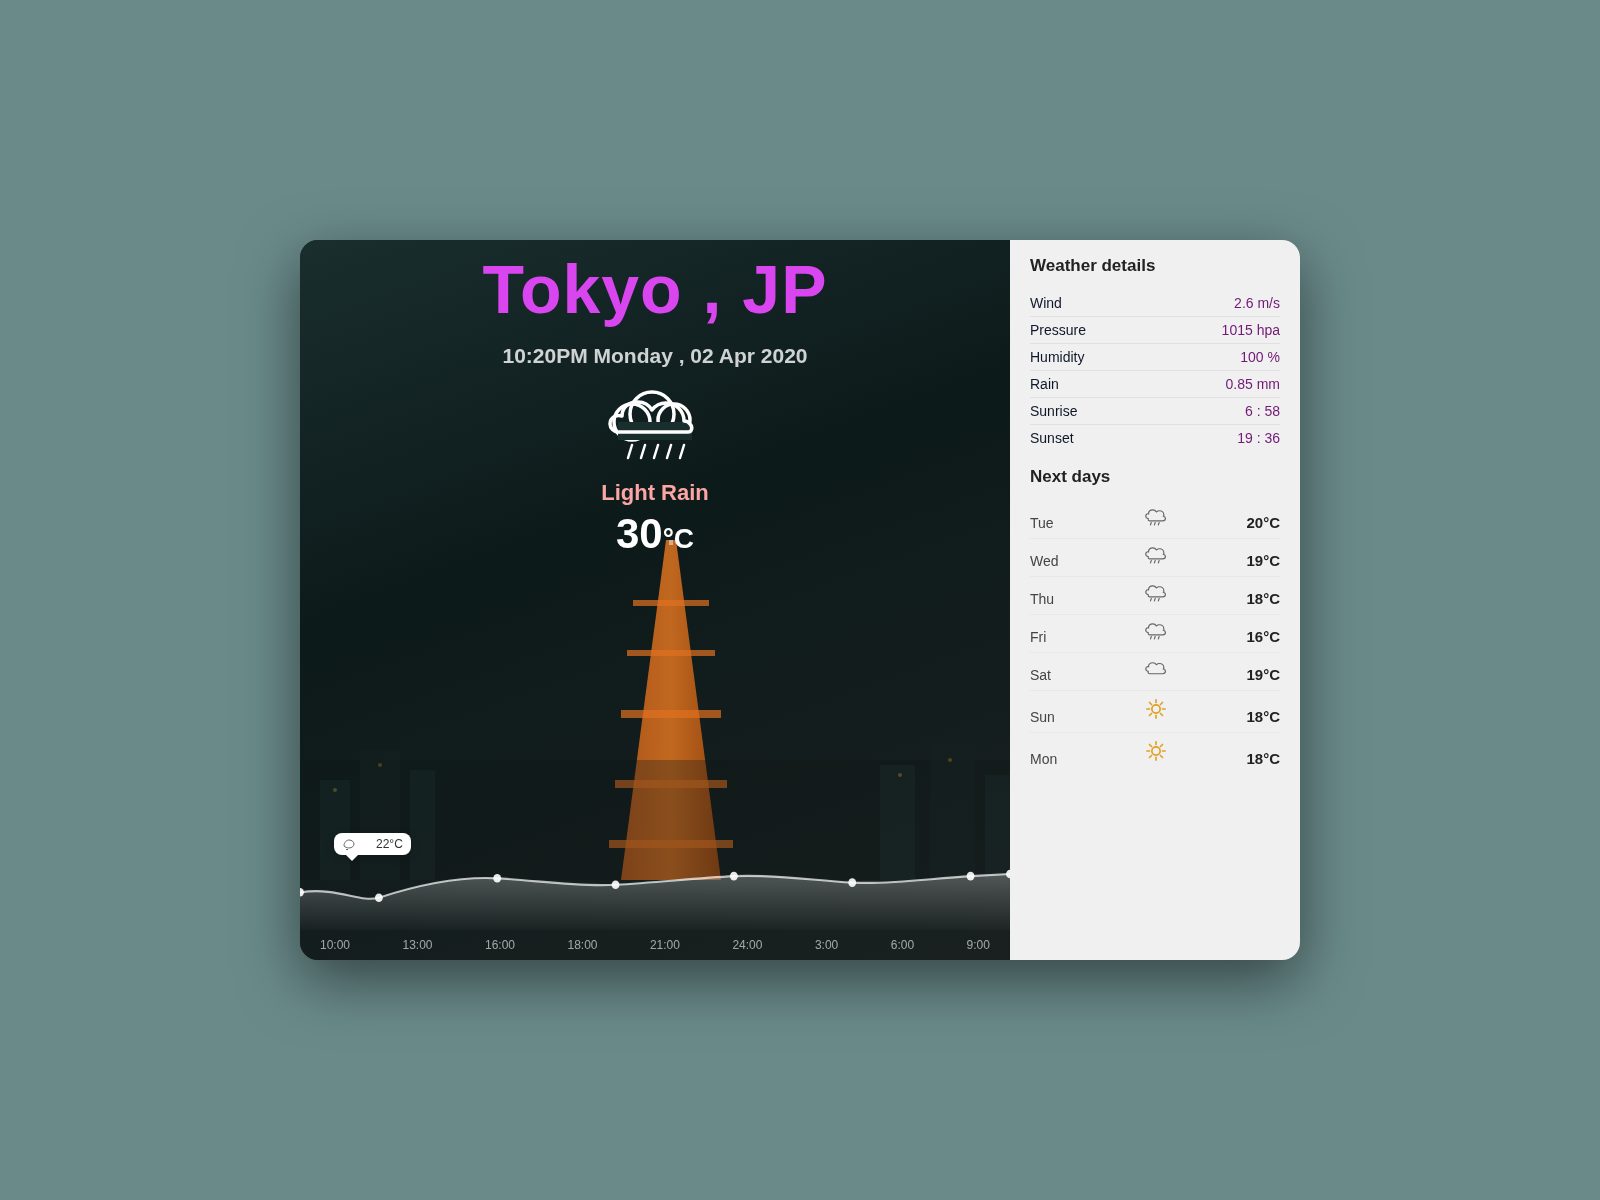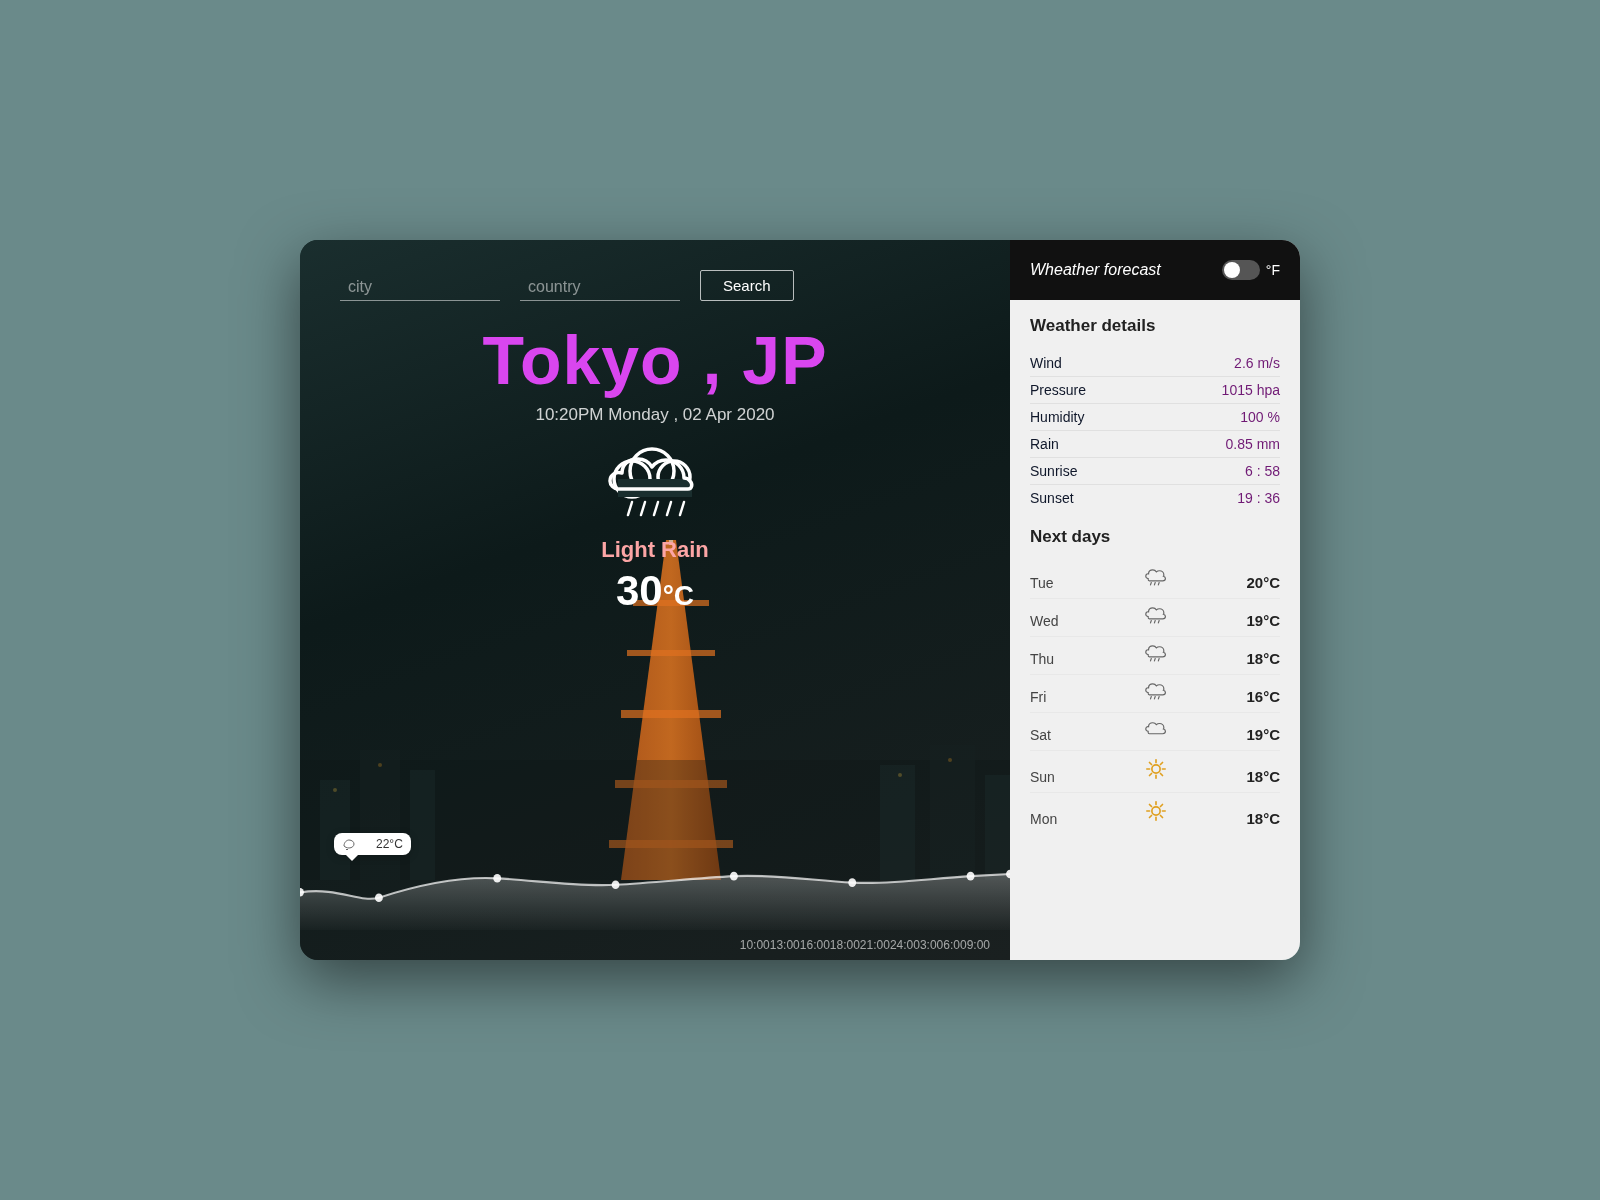--- a/index.html
+++ b/index.html
@@ -89,23 +89,24 @@
       text-align: center;
       padding: 10px 0 0;
     }
     .city-name {
       font-size: 68px;
       font-weight: 700;
       color: #d946ef;
       letter-spacing: 1px;
     }
     .date-time {
-      font-size: 17px;
+      font-size: 21px;
       color: rgba(255,255,255,0.8);
-      margin-top: 6px;
+      margin-top: 16px;
+      font-weight: bold;
     }
     .weather-icon-wrap {
       margin: 20px auto 0;
       width: 110px;
     }
     .weather-condition {
       font-size: 22px;
       font-weight: 600;
       color: #fca5a5;
       margin-top: 8px;
@@ -125,21 +126,21 @@
       right: 0;
       height: 140px;
       z-index: 5;
     }
     .chart-labels {
       position: absolute;
       bottom: 8px;
       left: 0;
       right: 0;
       display: flex;
-      justify-content: flex-end;
+      justify-content: space-between;
       padding: 0 20px;
       z-index: 8;
     }
     .chart-label {
       color: rgba(255,255,255,0.6);
       font-size: 12px;
     }
     .tooltip-bubble {
       position: absolute;
       bottom: 105px;
@@ -288,25 +289,20 @@
       <rect x="580" y="85" width="35" height="115" fill="#1a2a2a" opacity="0.8"></rect>
       <rect x="630" y="65" width="45" height="135" fill="#162222" opacity="0.8"></rect>
       <rect x="685" y="95" width="30" height="105" fill="#1a2a2a" opacity="0.8"></rect>
 
       <circle cx="35" cy="110" r="2" fill="#ffcc44" opacity="0.5"></circle>
       <circle cx="80" cy="85" r="2" fill="#ffaa22" opacity="0.5"></circle>
       <circle cx="600" cy="95" r="2" fill="#ffcc44" opacity="0.5"></circle>
       <circle cx="650" cy="80" r="2" fill="#ffaa22" opacity="0.5"></circle>
     </svg>
 
-    <div class="search-bar">
-      <input class="search-input" type="text" placeholder="city" style="">
-      <input class="search-input" type="text" placeholder="country" style="">
-      <button class="search-btn">Search</button>
-    </div>
 
     <div class="weather-main">
       <div class="city-name">
         <span>Tokyo</span> , <span>JP</span>
       </div>
       <div class="date-time">10:20PM  Monday , 02 Apr 2020</div>
 
       <div class="weather-icon-wrap">
         <svg class="cloud-rain-svg" viewBox="0 0 110 80" xmlns="http://www.w3.org/2000/svg">
 
@@ -376,29 +372,20 @@
         <span class="chart-label">24:00</span>
         <span class="chart-label">3:00</span>
         <span class="chart-label">6:00</span>
         <span class="chart-label">9:00</span>
       </div>
     </div>
   </div>
 
   <div class="right-panel">
 
-    <div class="right-header">
-      <span class="app-title">Wheather forecast</span>
-      <div class="unit-toggle">
-        <div class="toggle-track">
-          <div class="toggle-thumb"></div>
-        </div>
-        <span class="unit-label">°F</span>
-      </div>
-    </div>
 
     <div class="weather-details">
       <div class="section-title">Weather details</div>
       <div id="detail-rows-container">
           <div class="detail-row">
             <span class="detail-label">Wind</span>
             <span class="detail-value">2.6 m/s</span>
           </div>
           <div class="detail-row">
             <span class="detail-label">Pressure</span>

